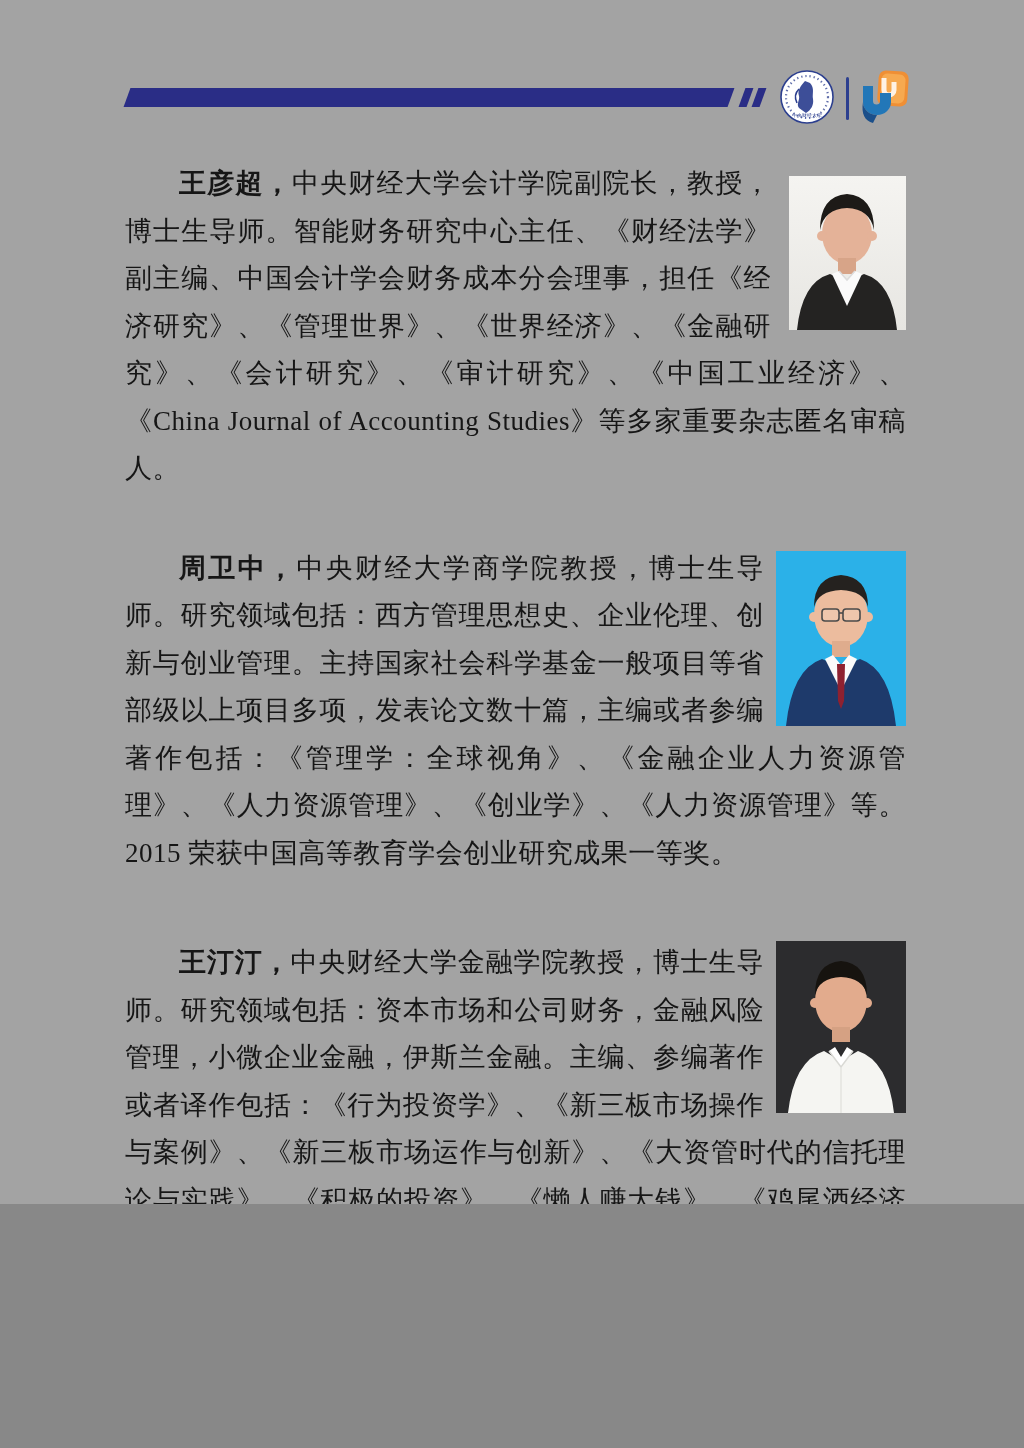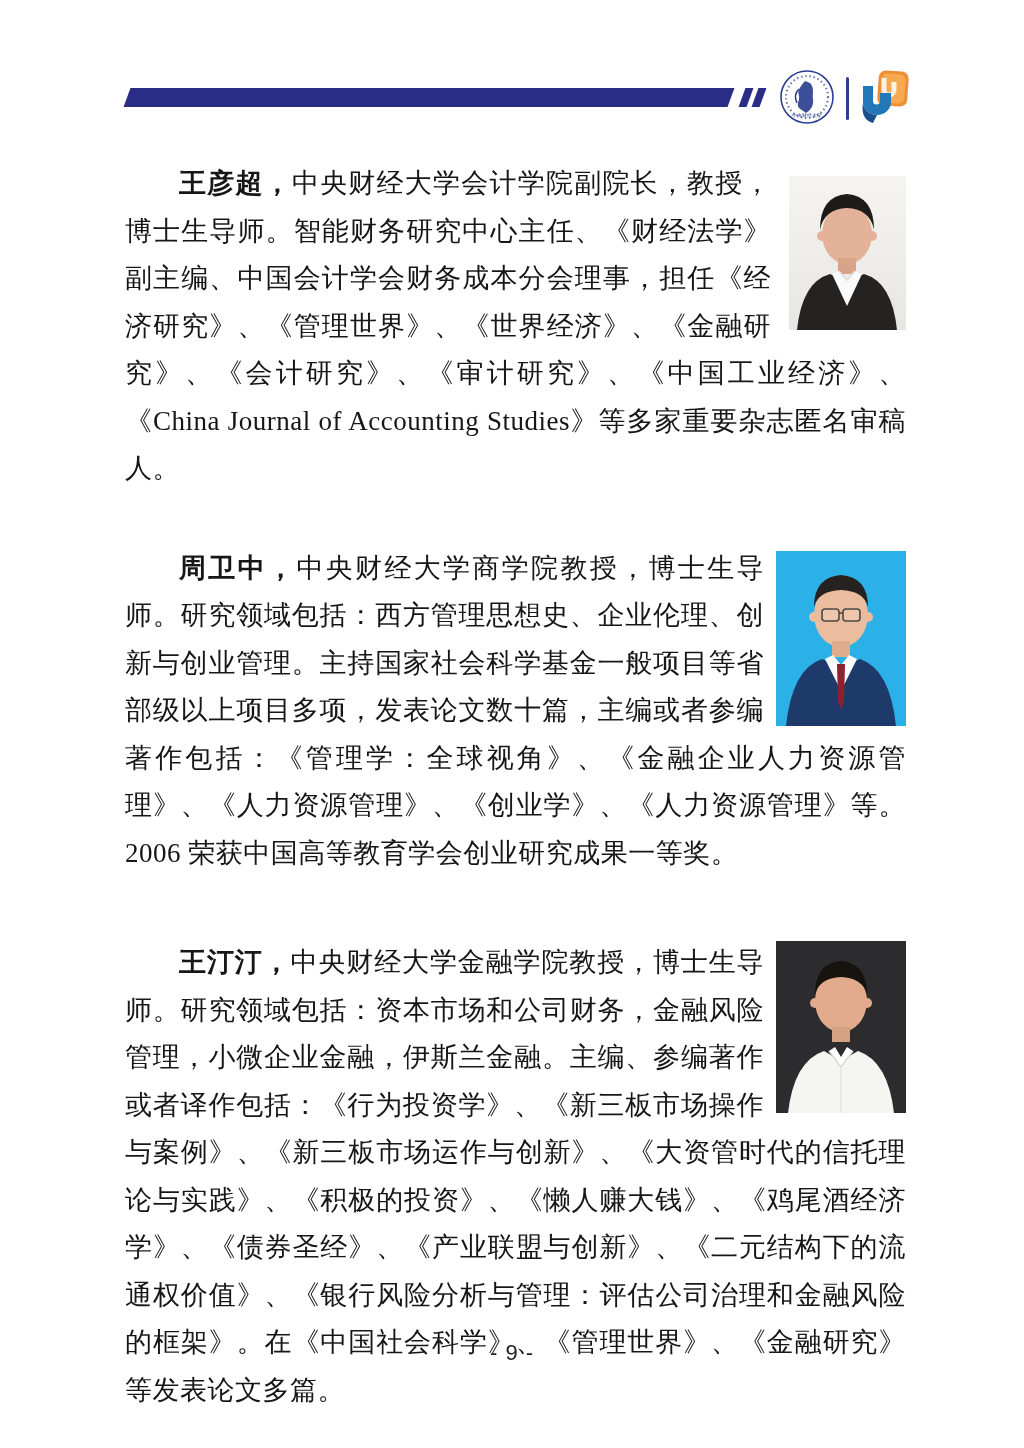--- a/index.html
+++ b/index.html
@@ -1,18 +1,18 @@
 <!DOCTYPE html>
 <html lang="zh"><head>
 <meta charset="utf-8">
 <style>
   html,body{margin:0;padding:0;background:#888;}
   .page{
-    position:relative;width:1024px;height:1448px;margin:0 auto;
-    background:#ffffff;overflow:hidden;
+    position:relative;width:1024px;height:1204px;margin:0 auto;
+    background:#a3a3a3;overflow:hidden;
     font-family:"Liberation Serif","DejaVu Serif",serif;color:#161616;
   }
 
   
   .header{position:absolute;left:0;top:0;width:1024px;height:150px;}
   .header-bar{
     position:absolute;left:127px;top:88px;width:604px;height:19px;
     background:#2a2d86;transform:skewX(-20deg);
   }
   .header-slash{
@@ -121,21 +121,21 @@
           <path d="M38,56 Q38,26 65,24 Q92,26 92,56 Q88,40 65,39 Q42,40 38,56 Z" fill="#25221f"></path>
           <rect x="46" y="58" width="17" height="12" rx="3" fill="rgba(255,255,255,0.15)" stroke="#4a4a4a" stroke-width="1.6"></rect>
           <rect x="67" y="58" width="17" height="12" rx="3" fill="rgba(255,255,255,0.15)" stroke="#4a4a4a" stroke-width="1.6"></rect>
           <line x1="63" y1="62" x2="67" y2="62" stroke="#4a4a4a" stroke-width="1.6"></line>
           <rect x="56" y="90" width="18" height="16" fill="#dfac8d"></rect>
           <path d="M10,175 Q16,118 46,108 L65,116 L84,108 Q114,118 120,175 Z" fill="#1e3a6b"></path>
           <path d="M49,108 L65,140 L81,108 L73,104 L65,114 L57,104 Z" fill="#fafafa"></path>
           <path d="M61,113 L69,113 L68,150 L65,158 L62,150 Z" fill="#8e2130"></path>
         </svg>
       </span>
-      <p class="bio-text"><b>周卫中，</b><span>中央财经大学商学院教授，博士生导师。研究领域包括：西方管理思想史、企业伦理、创新与创业管理。主持国家社会科学基金一般项目等省部级以上项目多项，发表论文数十篇，主编或者参编著作包括：《管理学：全球视角》、《金融企业人力资源管理》、《人力资源管理》、《创业学》、《人力资源管理》等。2006 荣获中国高等教育学会创业研究成果一等奖。</span></p>
+      <p class="bio-text"><b>周卫中，</b><span>中央财经大学商学院教授，博士生导师。研究领域包括：西方管理思想史、企业伦理、创新与创业管理。主持国家社会科学基金一般项目等省部级以上项目多项，发表论文数十篇，主编或者参编著作包括：《管理学：全球视角》、《金融企业人力资源管理》、《人力资源管理》、《创业学》、《人力资源管理》等。2015 荣获中国高等教育学会创业研究成果一等奖。</span></p>
     </section>
 
     <section class="bio-section" id="profile-3">
       <span class="photo photo-3">
         <svg viewBox="0 0 130 172">
           <rect width="130" height="172" fill="#2c2c2e"></rect>
           <ellipse cx="65" cy="60" rx="26" ry="31" fill="#e2ab8d"></ellipse>
           <circle cx="39" cy="62" r="5" fill="#e2ab8d"></circle>
           <circle cx="91" cy="62" r="5" fill="#e2ab8d"></circle>
           <path d="M39,54 Q39,22 65,20 Q91,22 91,54 Q87,37 65,36 Q43,37 39,54 Z" fill="#16130f"></path>

